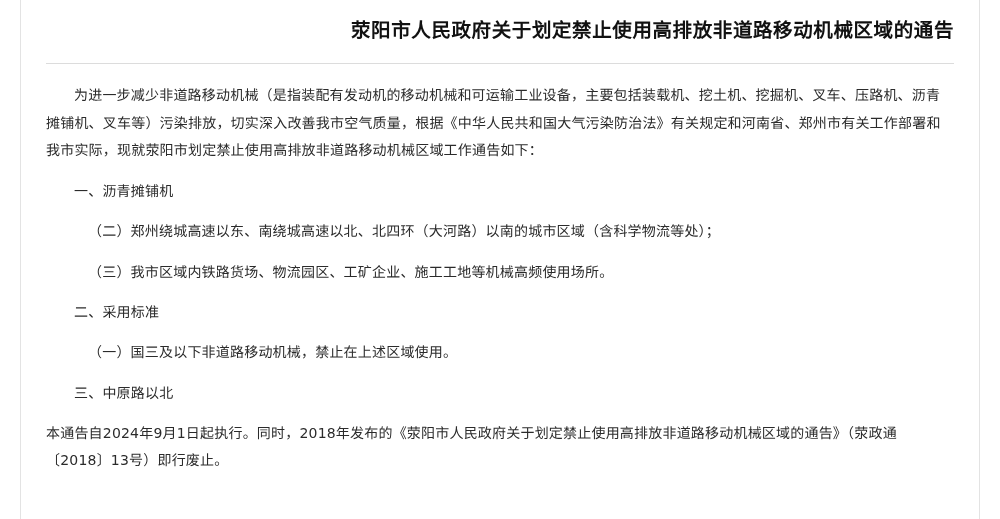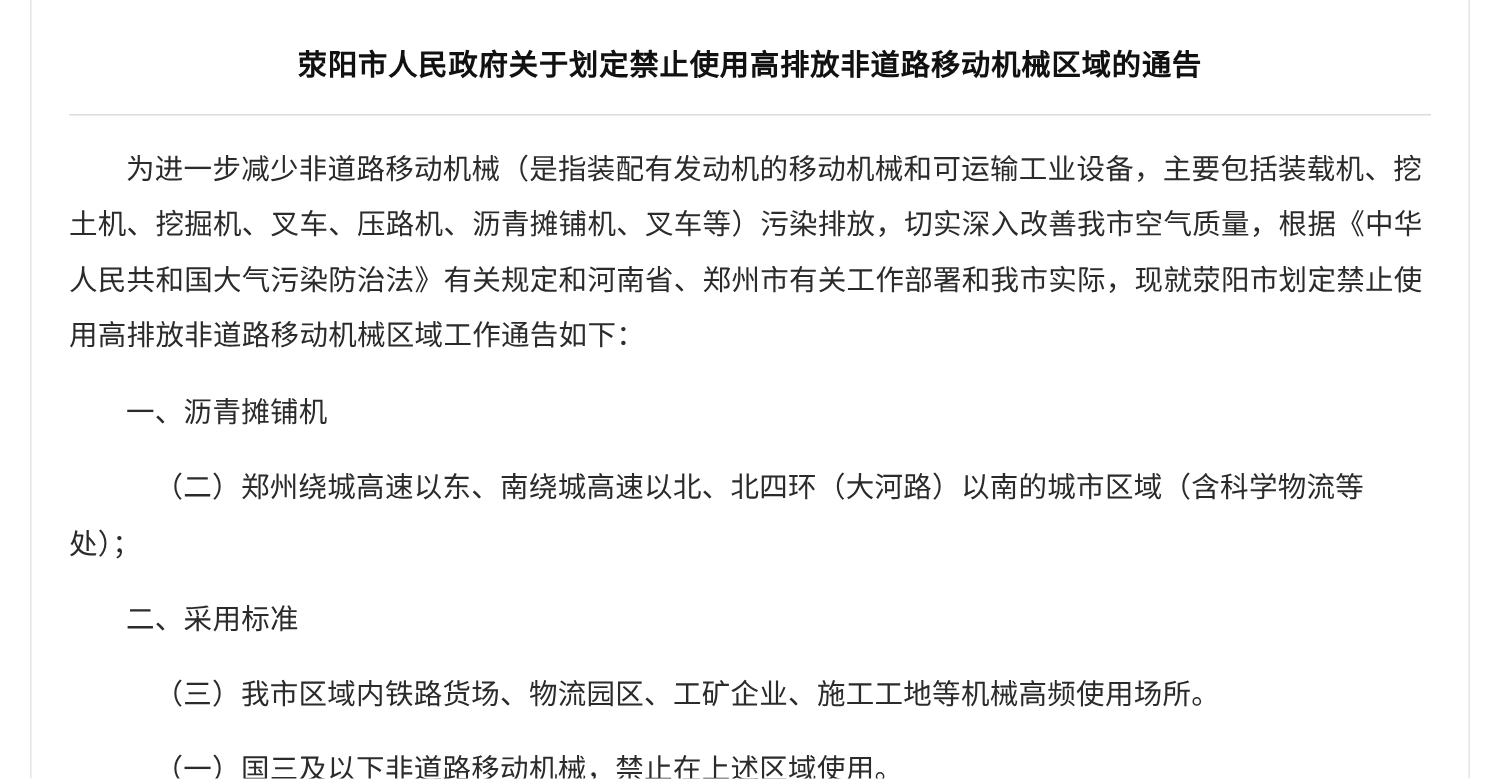--- a/index.html
+++ b/index.html
@@ -31,23 +31,23 @@
 
   .doc {
     position: relative;
     box-sizing: border-box;
     width: 1000px;
     height: 519px;
     padding: 0 46px;
   }
 
   .title-wrap {
-    padding-top: 29px;
+    padding-top: 16px;
     padding-bottom: 12px;
-    text-align: center;
+    text-align: right;
   }
   .doc-title {
     font-size: 19.5px;
     font-weight: bold;
     letter-spacing: 0.6px;
     color: #111111;
     line-height: 1.5;
   }
 
   .title-divider {
@@ -55,21 +55,21 @@
     background: #dcdcdc;
     margin: 6px 0 0 0;
   }
 
   .body-area {
     padding-top: 18px;
   }
 
   p.para {
     margin: 0 0 14px 0;
-    font-size: 19px;
+    font-size: 14px;
     line-height: 1.95;
     color: #2b2b2b;
     letter-spacing: 0.2px;
   }
   p.indent2 {
     text-indent: 2em;
   }
   p.level1 {
     text-indent: 2em;
     margin-bottom: 13px;
@@ -98,21 +98,21 @@
 
   <div class="title-wrap">
     <div class="doc-title">荥阳市人民政府关于划定禁止使用高排放非道路移动机械区域的通告</div>
   </div>
   <div class="title-divider"></div>
 
   <div class="body-area">
     <p class="para indent2 lead-para">为进一步减少非道路移动机械（是指装配有发动机的移动机械和可运输工业设备，主要包括装载机、挖土机、挖掘机、叉车、压路机、沥青摊铺机、叉车等）污染排放，切实深入改善我市空气质量，根据《中华人民共和国大气污染防治法》有关规定和河南省、郑州市有关工作部署和我市实际，现就荥阳市划定禁止使用高排放非道路移动机械区域工作通告如下：</p>
     <p class="para level1">一、沥青摊铺机</p>
     <p class="para item">（二）郑州绕城高速以东、南绕城高速以北、北四环（大河路）以南的城市区域（含科学物流等处）；</p>
+    <p class="para item">（三）我市区域内铁路货场、物流园区、工矿企业、施工工地等机械高频使用场所。</p>
     <p class="para level1">二、采用标准</p>
-    <p class="para item">（三）我市区域内铁路货场、物流园区、工矿企业、施工工地等机械高频使用场所。</p>
     <p class="para item">（一）国三及以下非道路移动机械，禁止在上述区域使用。</p>
     <p class="para level1">三、中原路以北</p>
     <p class="para noind tight">本通告自2024年9月1日起执行。同时，2018年发布的《荥阳市人民政府关于划定禁止使用高排放非道路移动机械区域的通告》（荥政通〔2018〕13号）即行废止。</p>
 
   </div>
 
 </div>
 
 </body></html>

